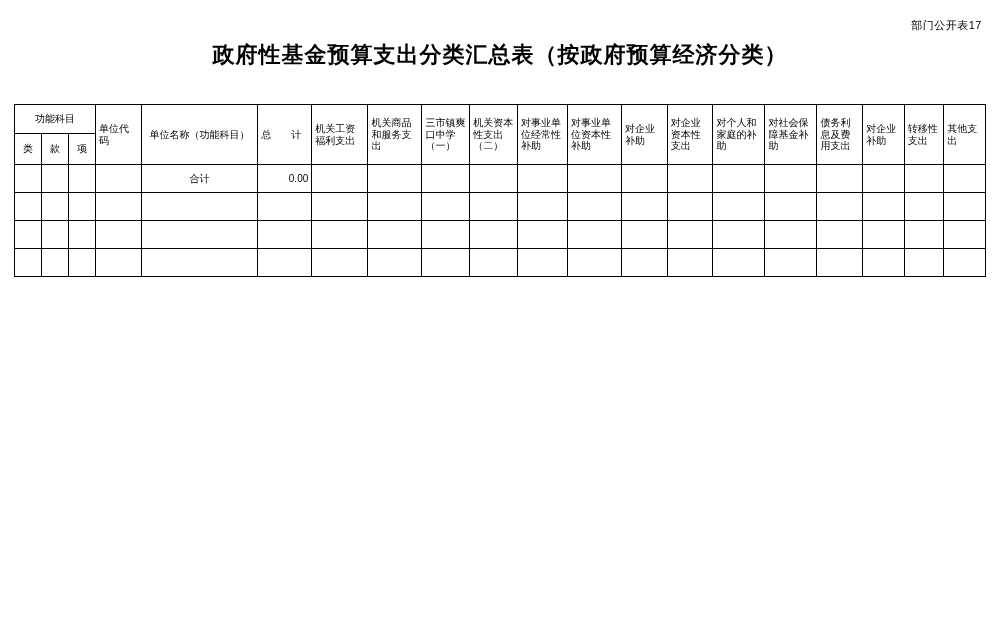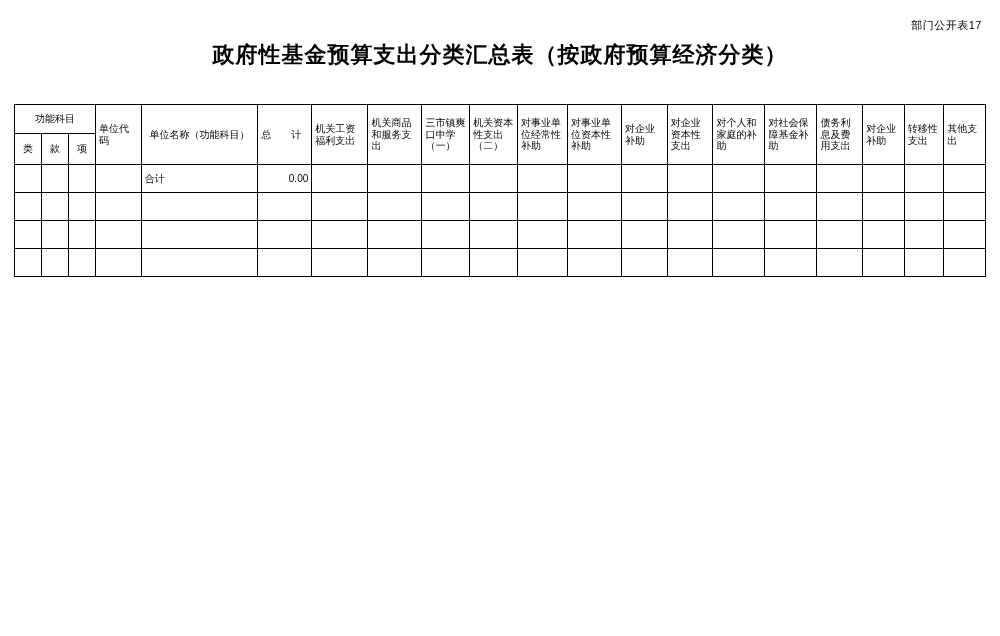--- a/index.html
+++ b/index.html
@@ -96,21 +96,21 @@
     font-family: Liberation Serif, serif;
   }
   th.sub {
     text-align: center;
     height: 24px;
   }
   td.body {
     height: 28px;
   }
   td.label-cell {
-    text-align: left;
+    text-align: center;
     padding-left: 5px;
   }
   td.num-cell {
     text-align: right;
     padding-right: 6px;
   }
   .note {
     position: absolute;
     top: 290px;
     left: 42px;

